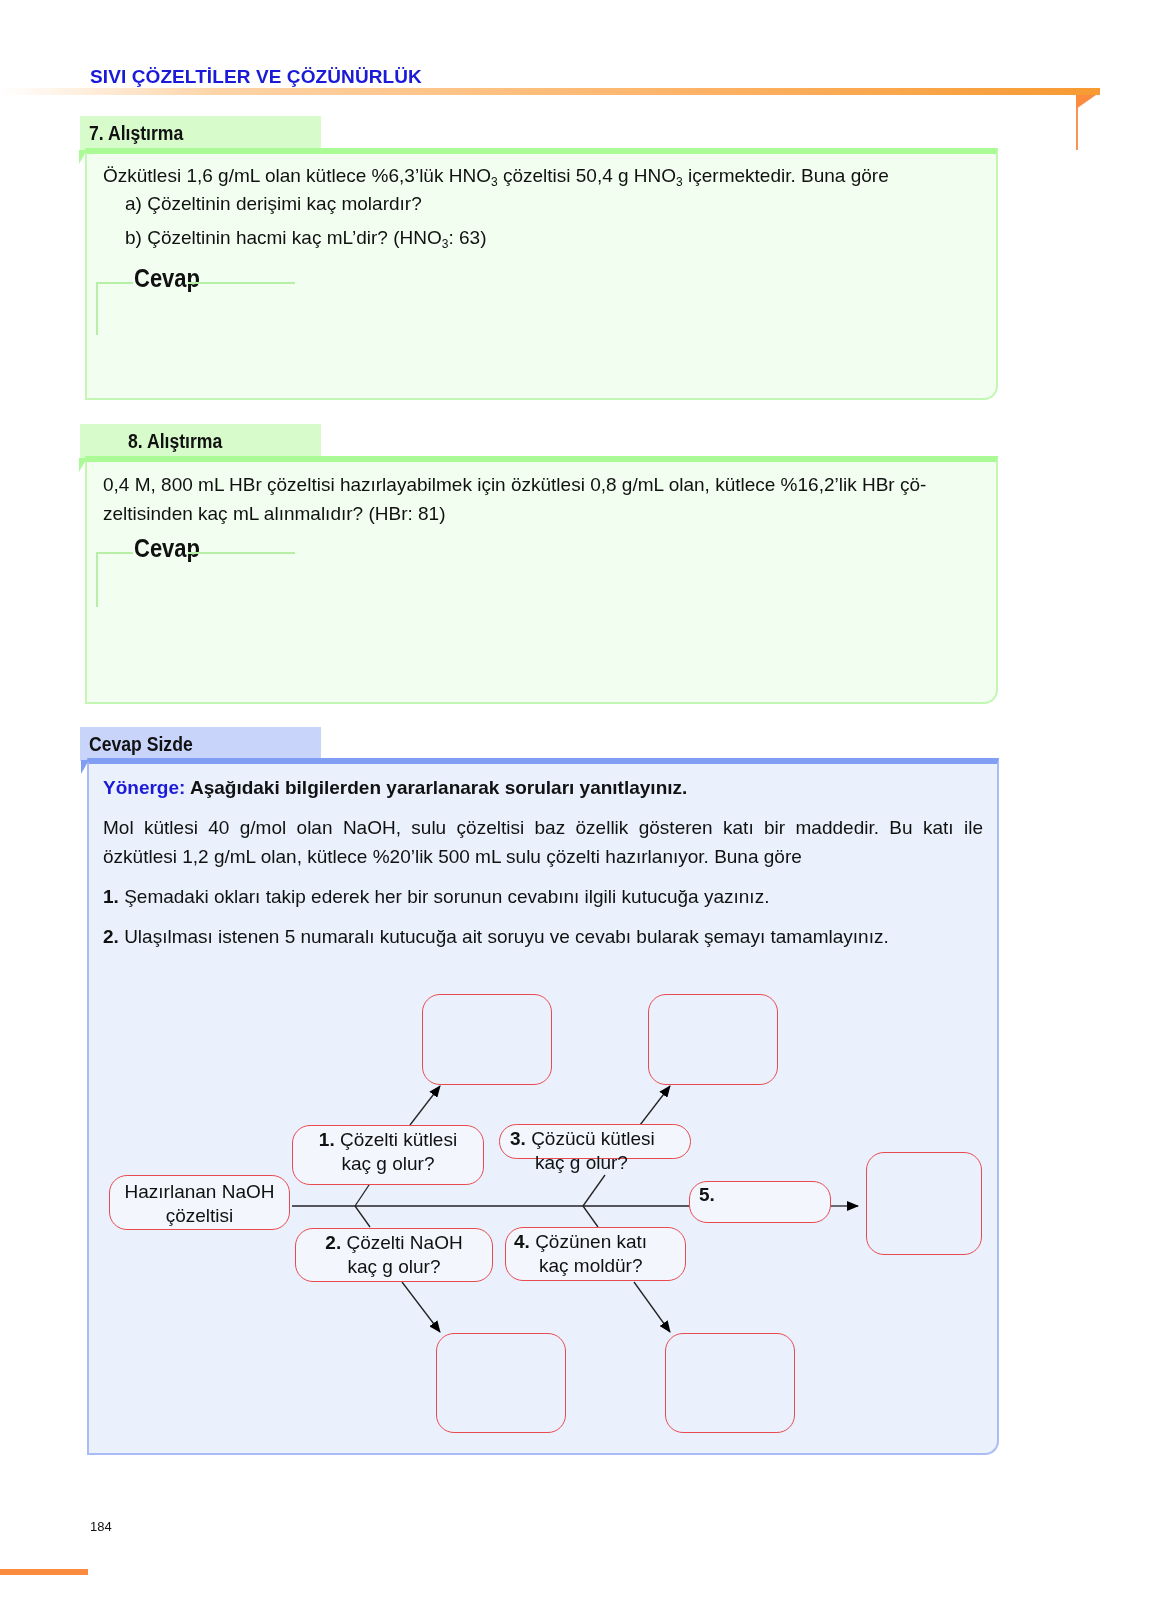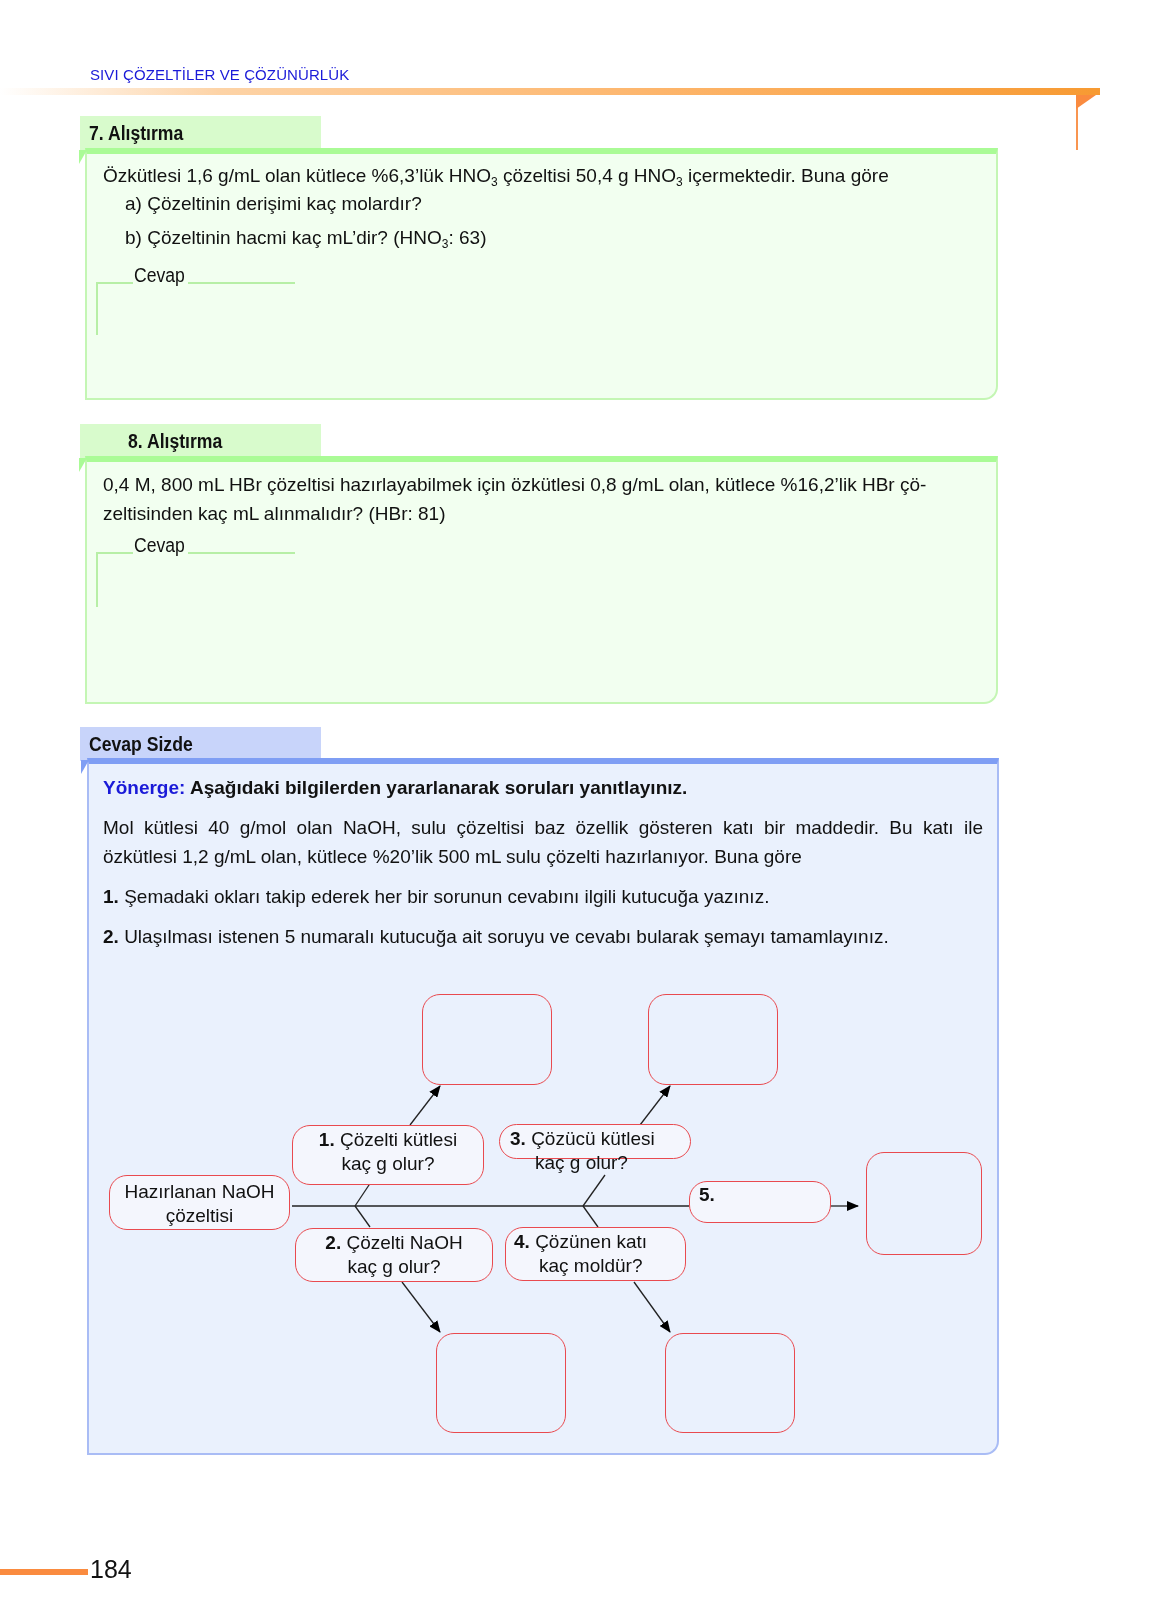--- a/index.html
+++ b/index.html
@@ -1,45 +1,45 @@
 <!DOCTYPE html>
 <html><head>
 <meta charset="utf-8">
 <style>
   html, body { margin:0; padding:0; }
   body { width:1152px; height:1624px; background:#ffffff; position:relative; overflow:hidden;
          font-family:"Liberation Sans", sans-serif; color:#111; }
   .abs { position:absolute; }
-  .hdr-title { left:90px; top:66px; font-size:15px; color:#1a1ad8; letter-spacing:0.1px; }
+  .hdr-title { left:90px; top:66px; font-size:19px; color:#1a1ad8; letter-spacing:0.1px;font-weight:bold; }
   .hdr-bar { left:0; top:88px; width:1100px; height:7px;
              background:linear-gradient(to right, rgba(255,200,150,0) 0%, #fdd3a6 20%, #fdb56b 60%, #f79a32 100%); }
   .hdr-flag { left:1076px; top:95px; width:0; height:0; border-top:14px solid #fa8b3f; border-left:0 solid transparent; border-right:20px solid transparent; }
   .hdr-vline { left:1076px; top:95px; width:2px; height:55px; background:#f99550; }
 
   .tab { font-weight:bold; font-size:20px; padding-left:9px; box-sizing:border-box; line-height:34px;
          font-family:"Liberation Sans", sans-serif; transform-origin:left; }
   .tab span { display:inline-block; transform:scaleX(0.88); transform-origin:left; }
   .green-tab { background:#d8fbcc; }
   .blue-tab { background:#c8d4fa; }
   .box { box-sizing:border-box; border-radius:0 0 14px 0; }
   .green-box { background:#f2fff0; border:2px solid #c4f6b4; border-top:6px solid #aafb96; }
   .blue-box { background:#eaf1fd; border:2px solid #a9bcf5; border-top:6px solid #7f9ef4; border-radius:0 0 14px 0; }
   .notch-g { width:0; height:0; border-left:8px solid #aafb96; border-bottom:14px solid transparent; }
   .notch-b { width:0; height:0; border-left:8px solid #7f9ef4; border-bottom:14px solid transparent; }
 
   .q { font-size:19px; line-height:28px; color:#111; }
   sub { font-size:12px; vertical-align:-4px; line-height:0; }
-  .cevap { font-weight:normal; font-size:20px; }
+  .cevap { font-weight:bold; font-size:25px; }
   .cevap span { display:inline-block; transform:scaleX(0.88); transform-origin:left; }
   .cline { background:#b7efa6; }
 
   .diag-box { position:absolute; box-sizing:border-box; border:1.5px solid #e94a4f; border-radius:18px; background:#f4f6fd; }
   .diag-empty { background:transparent; }
   .dtxt { font-size:19px; line-height:24px; text-align:center; color:#111; }
-  .pagenum { left:90px; top:1555px; font-size:25px; }
+  .pagenum { left:90px; top:1519px; font-size:13px; }
   .pagebar { left:0; top:1569px; width:88px; height:6px; background:#fa8b3f; }
 </style>
 </head>
 <body>
 
 <div class="abs hdr-title">SIVI ÇÖZELTİLER VE ÇÖZÜNÜRLÜK</div>
 <div class="abs hdr-bar"></div>
 <div class="abs hdr-vline"></div>
 <div class="abs hdr-flag"></div>
 

